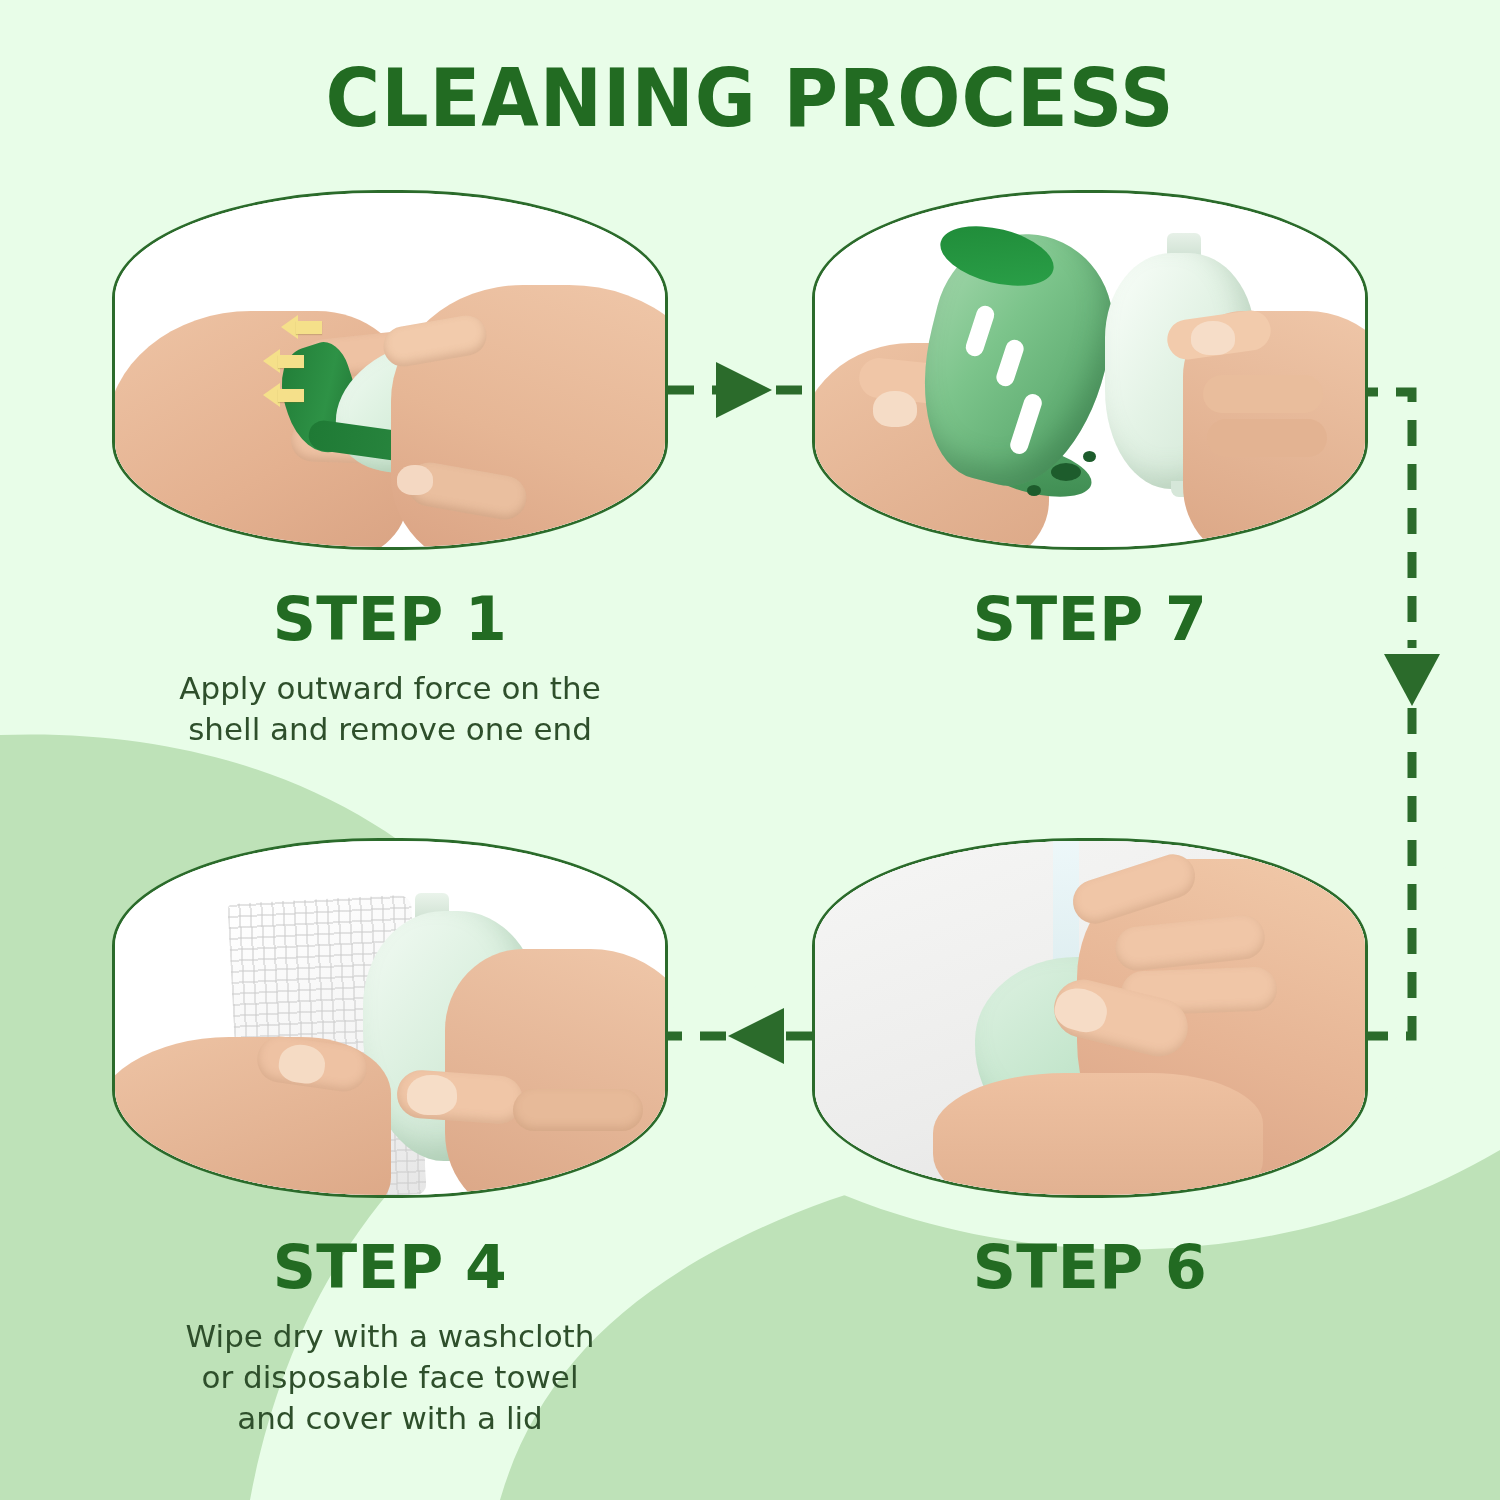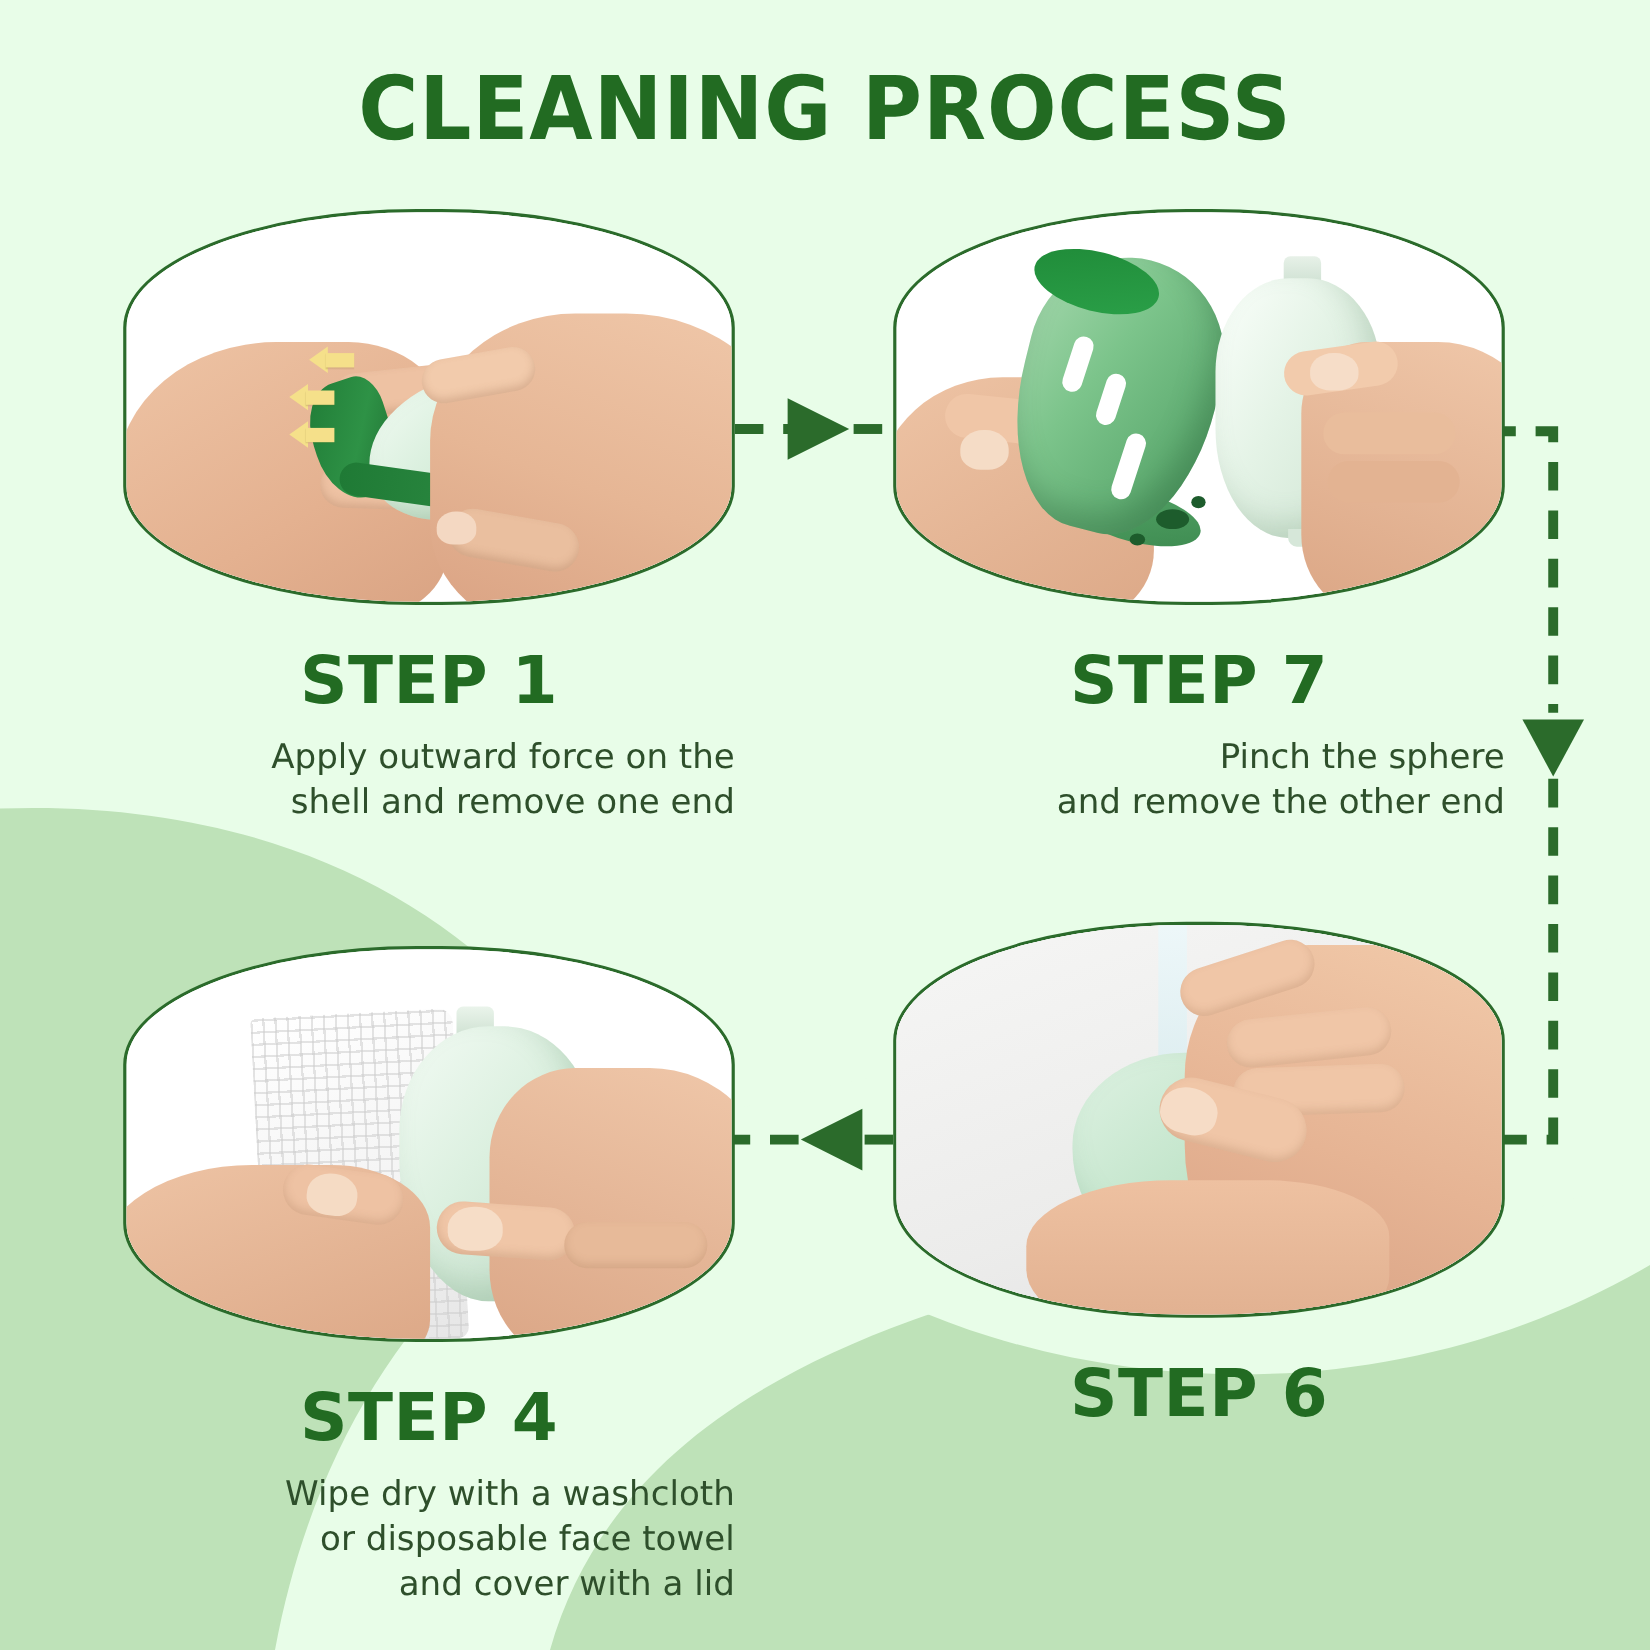--- a/index.html
+++ b/index.html
@@ -79,31 +79,31 @@
   .step-label {
     margin-top: 34px;
     text-align: center;
     font-weight: bold;
     font-size: 60px;
     color: #226b22;
     letter-spacing: 0.5px;
   }
   .step-desc {
     margin-top: 14px;
-    text-align: right;
+    text-align: center;
     font-size: 31px;
     line-height: 1.32;
     color: #2e4f2b;
     white-space: pre-line;
   }
 
   
   #step1 { left: 112px;  top: 190px;  width: 556px; }
   #step2 { left: 812px;  top: 190px;  width: 556px; }
-  #step4 { left: 112px;  top: 860px;  width: 556px; }
+  #step4 { left: 112px;  top: 838px;  width: 556px; }
   #step3 { left: 812px;  top: 838px;  width: 556px; }
 
   
   #connectors {
     position: absolute;
     inset: 0;
     z-index: 4;
     pointer-events: none;
   }
 
@@ -397,22 +397,20 @@
         <div class="ph" id="s2-inner-foot"></div>
 
         <div class="ph hand" id="s2-right-hand"></div>
         <div class="ph" style="position:absolute;left:352px;top:122px;width:104px;height:40px;background:#f2cbac;border-radius:40px;transform:rotate(-8deg);"></div>
         <div class="ph nail" style="left:376px;top:128px;width:44px;height:34px;background:#f6ddc8;"></div>
         <div class="ph" style="position:absolute;left:388px;top:182px;width:120px;height:38px;background:#e9bd9c;border-radius:40px;"></div>
         <div class="ph" style="position:absolute;left:392px;top:226px;width:120px;height:38px;background:#e3b392;border-radius:40px;"></div>
       </div>
     </div>
     <div class="step-label">STEP 7</div>
-    <div class="step-desc">Pinch the sphere
-and remove the other end</div>
   </div>
 
   <div class="step" id="step3">
     <div class="panel lens">
       <div class="photo">
         <div class="ph" id="s3-sink"></div>
         <div class="ph" id="s3-water"></div>
         <div class="ph" id="s3-egg"></div>
         <div class="ph hand" id="s3-hand-main"></div>
         <div class="ph s3-finger" style="left:256px;top:26px;width:126px;height:44px;transform:rotate(-18deg);"></div>

